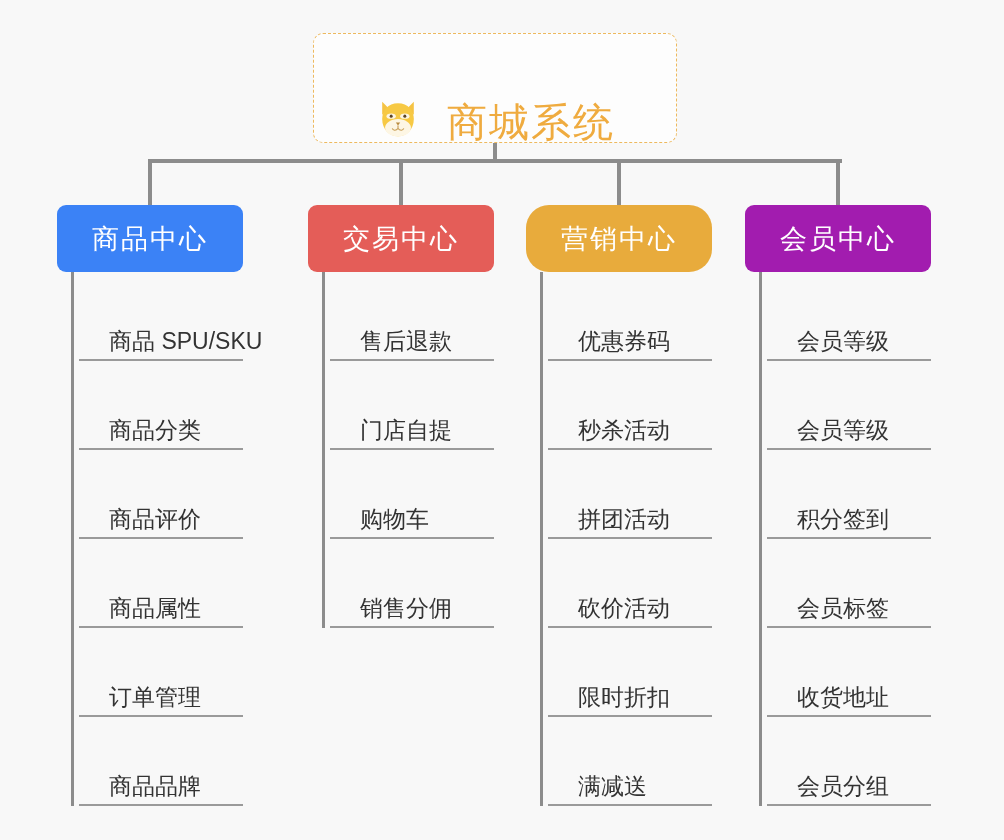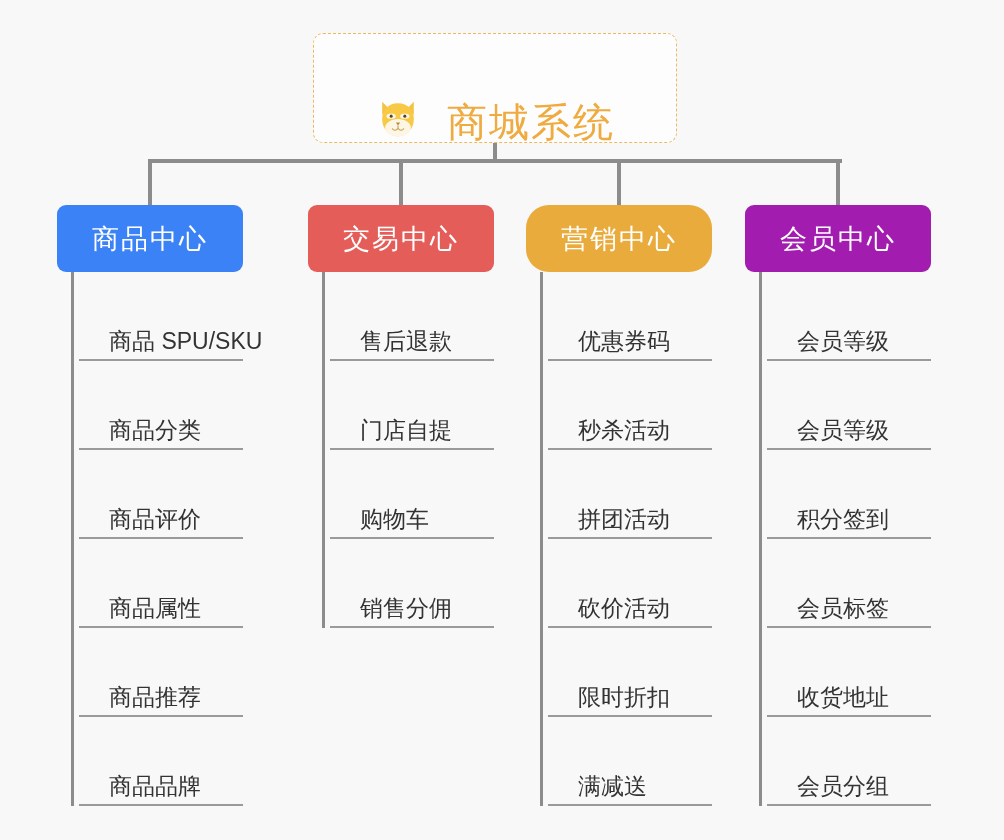--- a/index.html
+++ b/index.html
@@ -171,21 +171,21 @@
       <div class="leaf">
           <span class="leaf-label">商品分类</span>
         </div>
       <div class="leaf">
           <span class="leaf-label">商品评价</span>
         </div>
       <div class="leaf">
           <span class="leaf-label">商品属性</span>
         </div>
       <div class="leaf">
-          <span class="leaf-label">商品推荐</span>
+          <span class="leaf-label">订单管理</span>
         </div>
       <div class="leaf">
           <span class="leaf-label">商品品牌</span>
         </div>
     </div>
   </div>
 
   <div class="branch branch-1">
     <div class="branch-header" style="background: rgb(228, 93, 88);">
       <span>交易中心</span>

